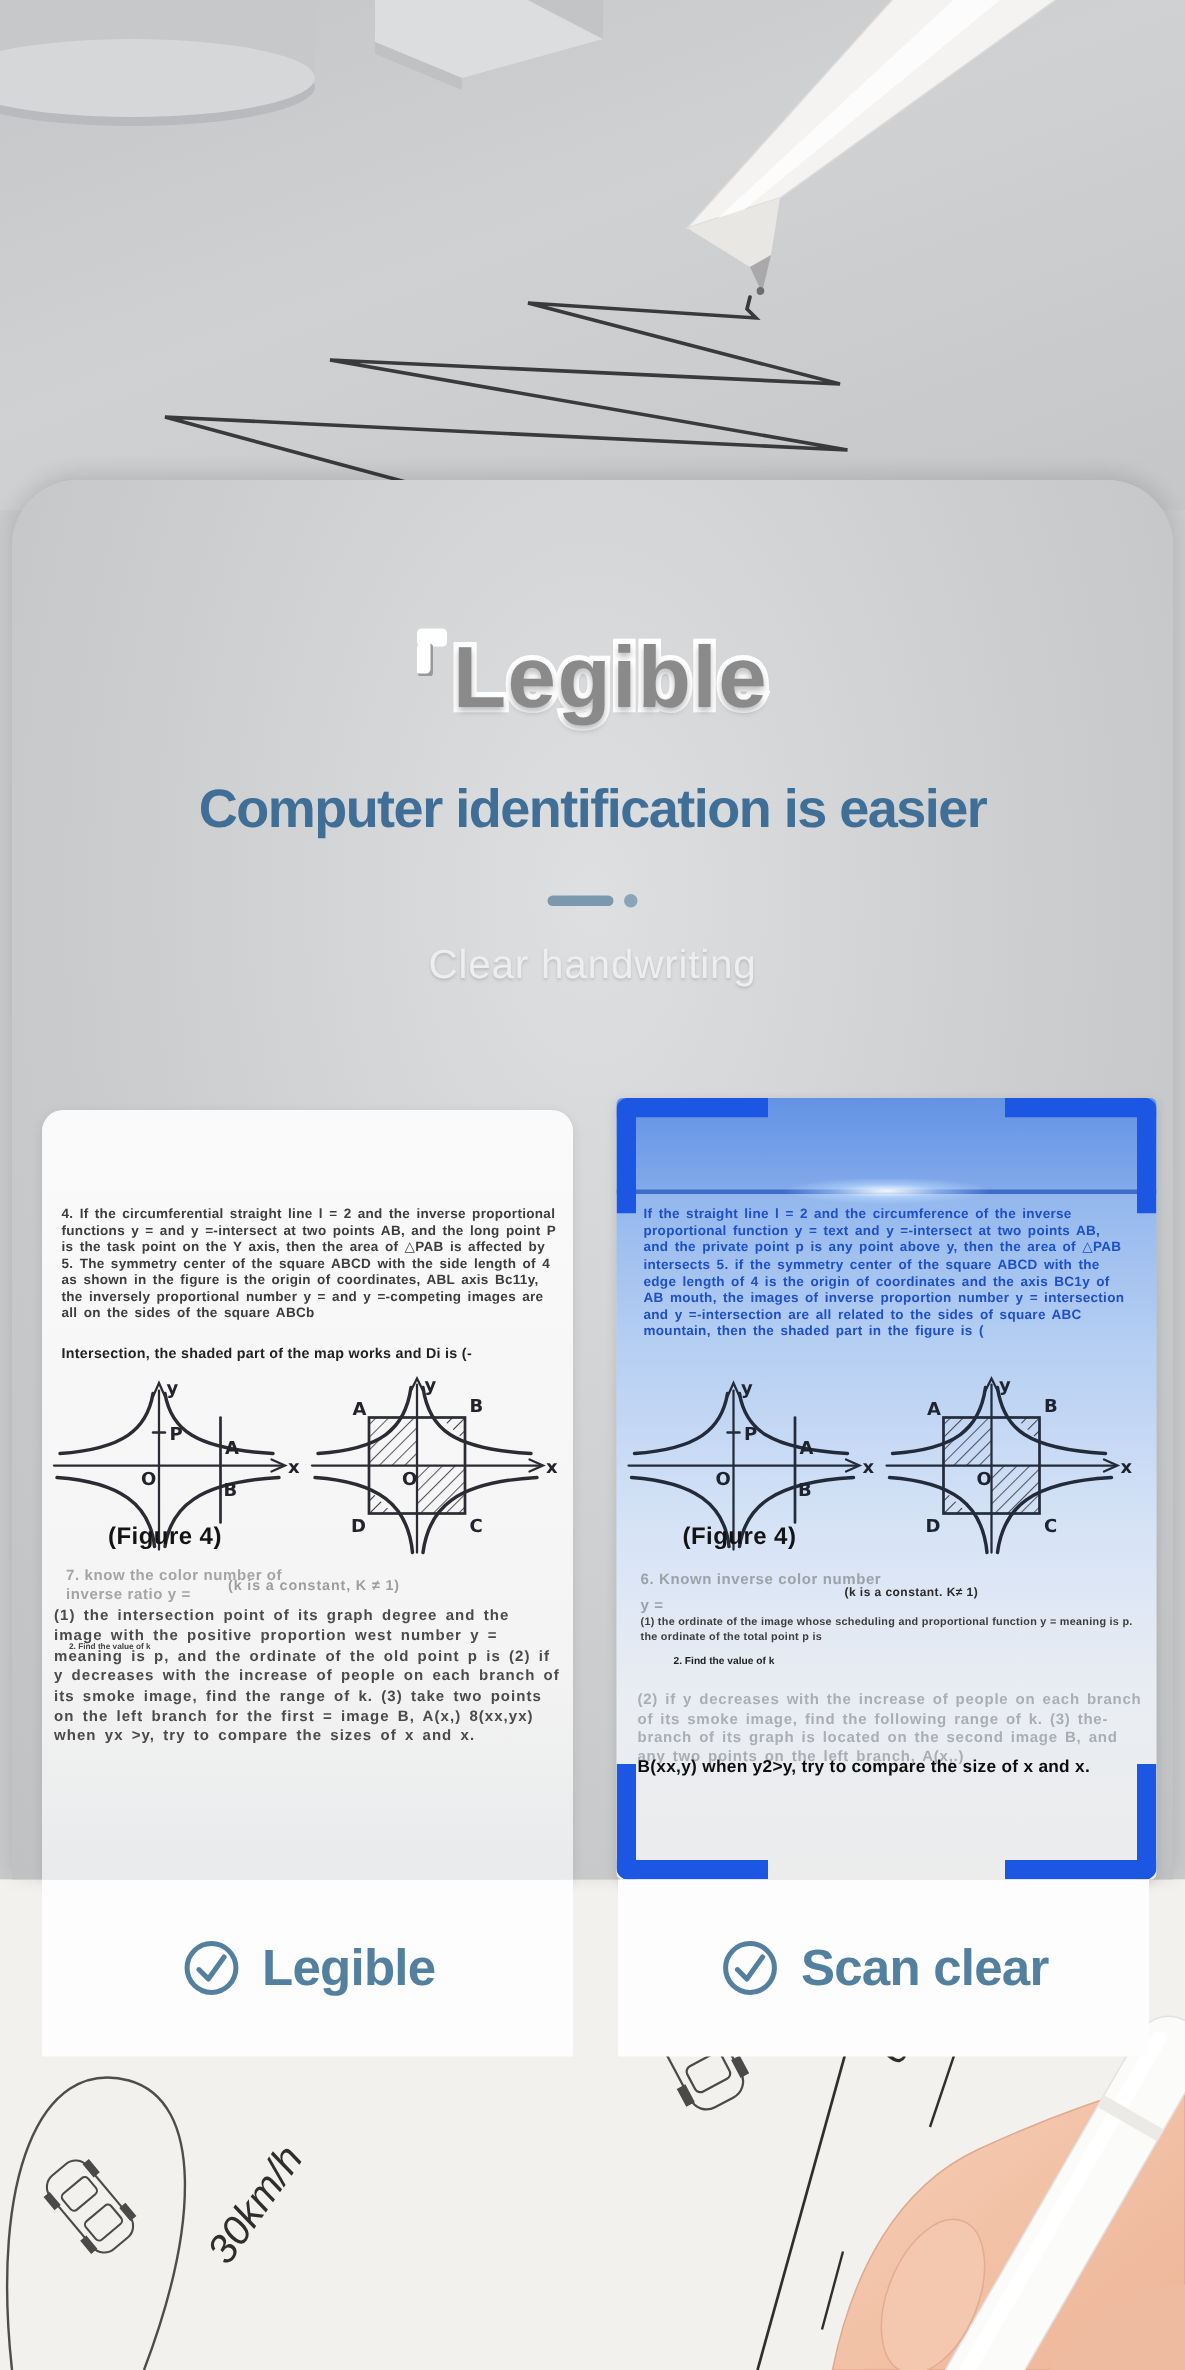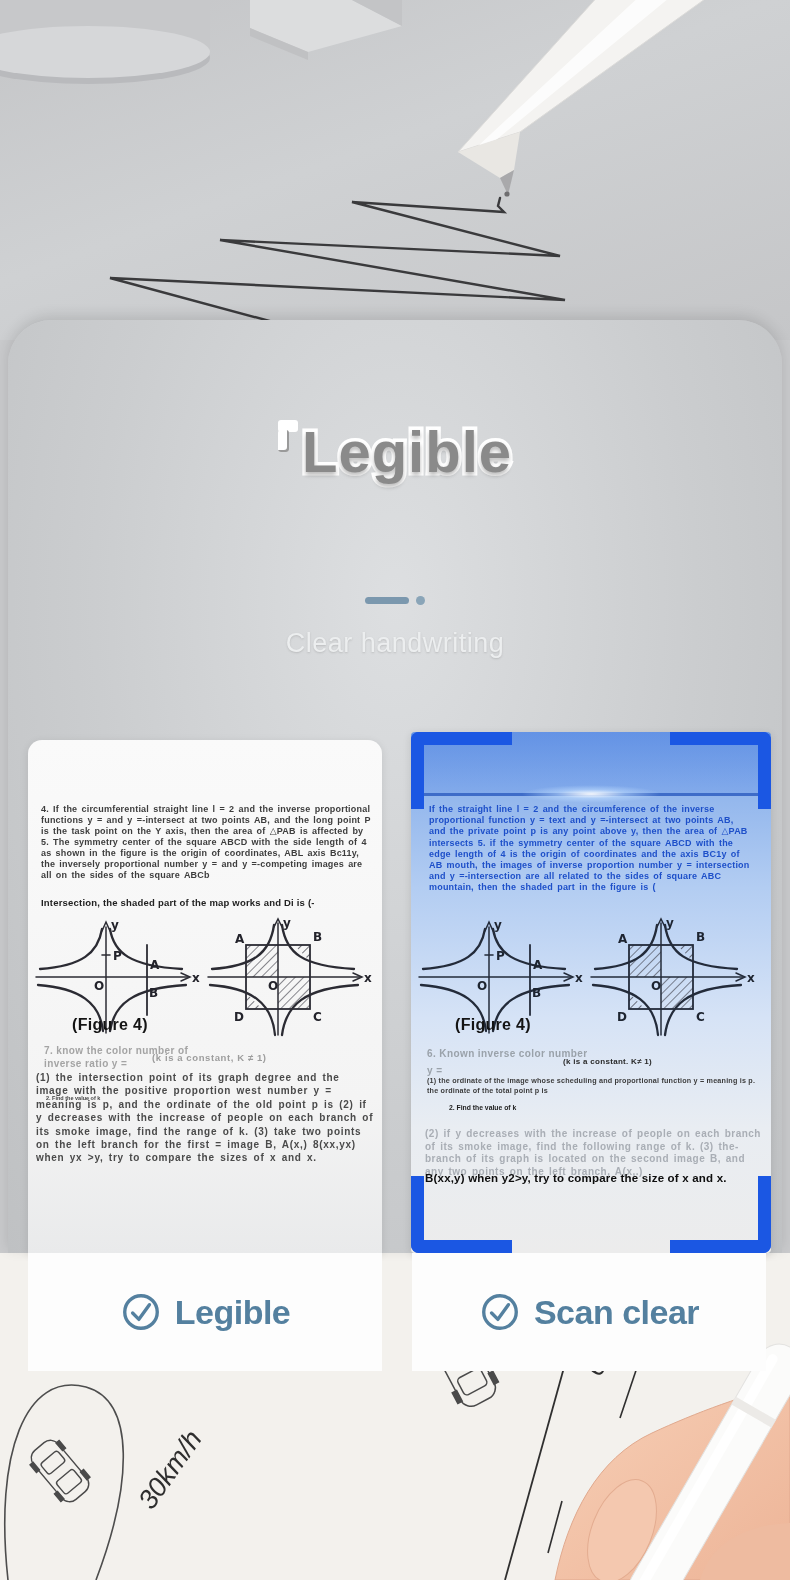--- a/index.html
+++ b/index.html
@@ -123,20 +123,21 @@
       <polygon points="500,178 514,170 508,195" fill="#a9a9ab"></polygon>
       <circle cx="507" cy="194" r="2.6" fill="#6e6e70"></circle>
     </g>
   </svg>
 </div>
 
 <div class="card">
   <div class="title-row">
     <span class="title-mark"></span><span class="page-title">Legible</span>
   </div>
+  <div class="subtitle">Computer identification is easier</div>
   <div class="divider">
     <span class="bar"></span>
     <span class="dot"></span>
   </div>
   <div class="tagline">Clear handwriting</div>
 </div>
 
 <div class="paper-left">
   <div class="p1">4. If the circumferential straight line l = 2 and the inverse proportional functions y = and y =-intersect at two points AB, and the long point P is the task point on the Y axis, then the area of △PAB is affected by 5. The symmetry center of the square ABCD with the side length of 4 as shown in the figure is the origin of coordinates, ABL axis Bc11y, the inversely proportional number y = and y =-competing images are all on the sides of the square ABCb</div>
   <div class="p2">Intersection, the shaded part of the map works and Di is (-</div>

